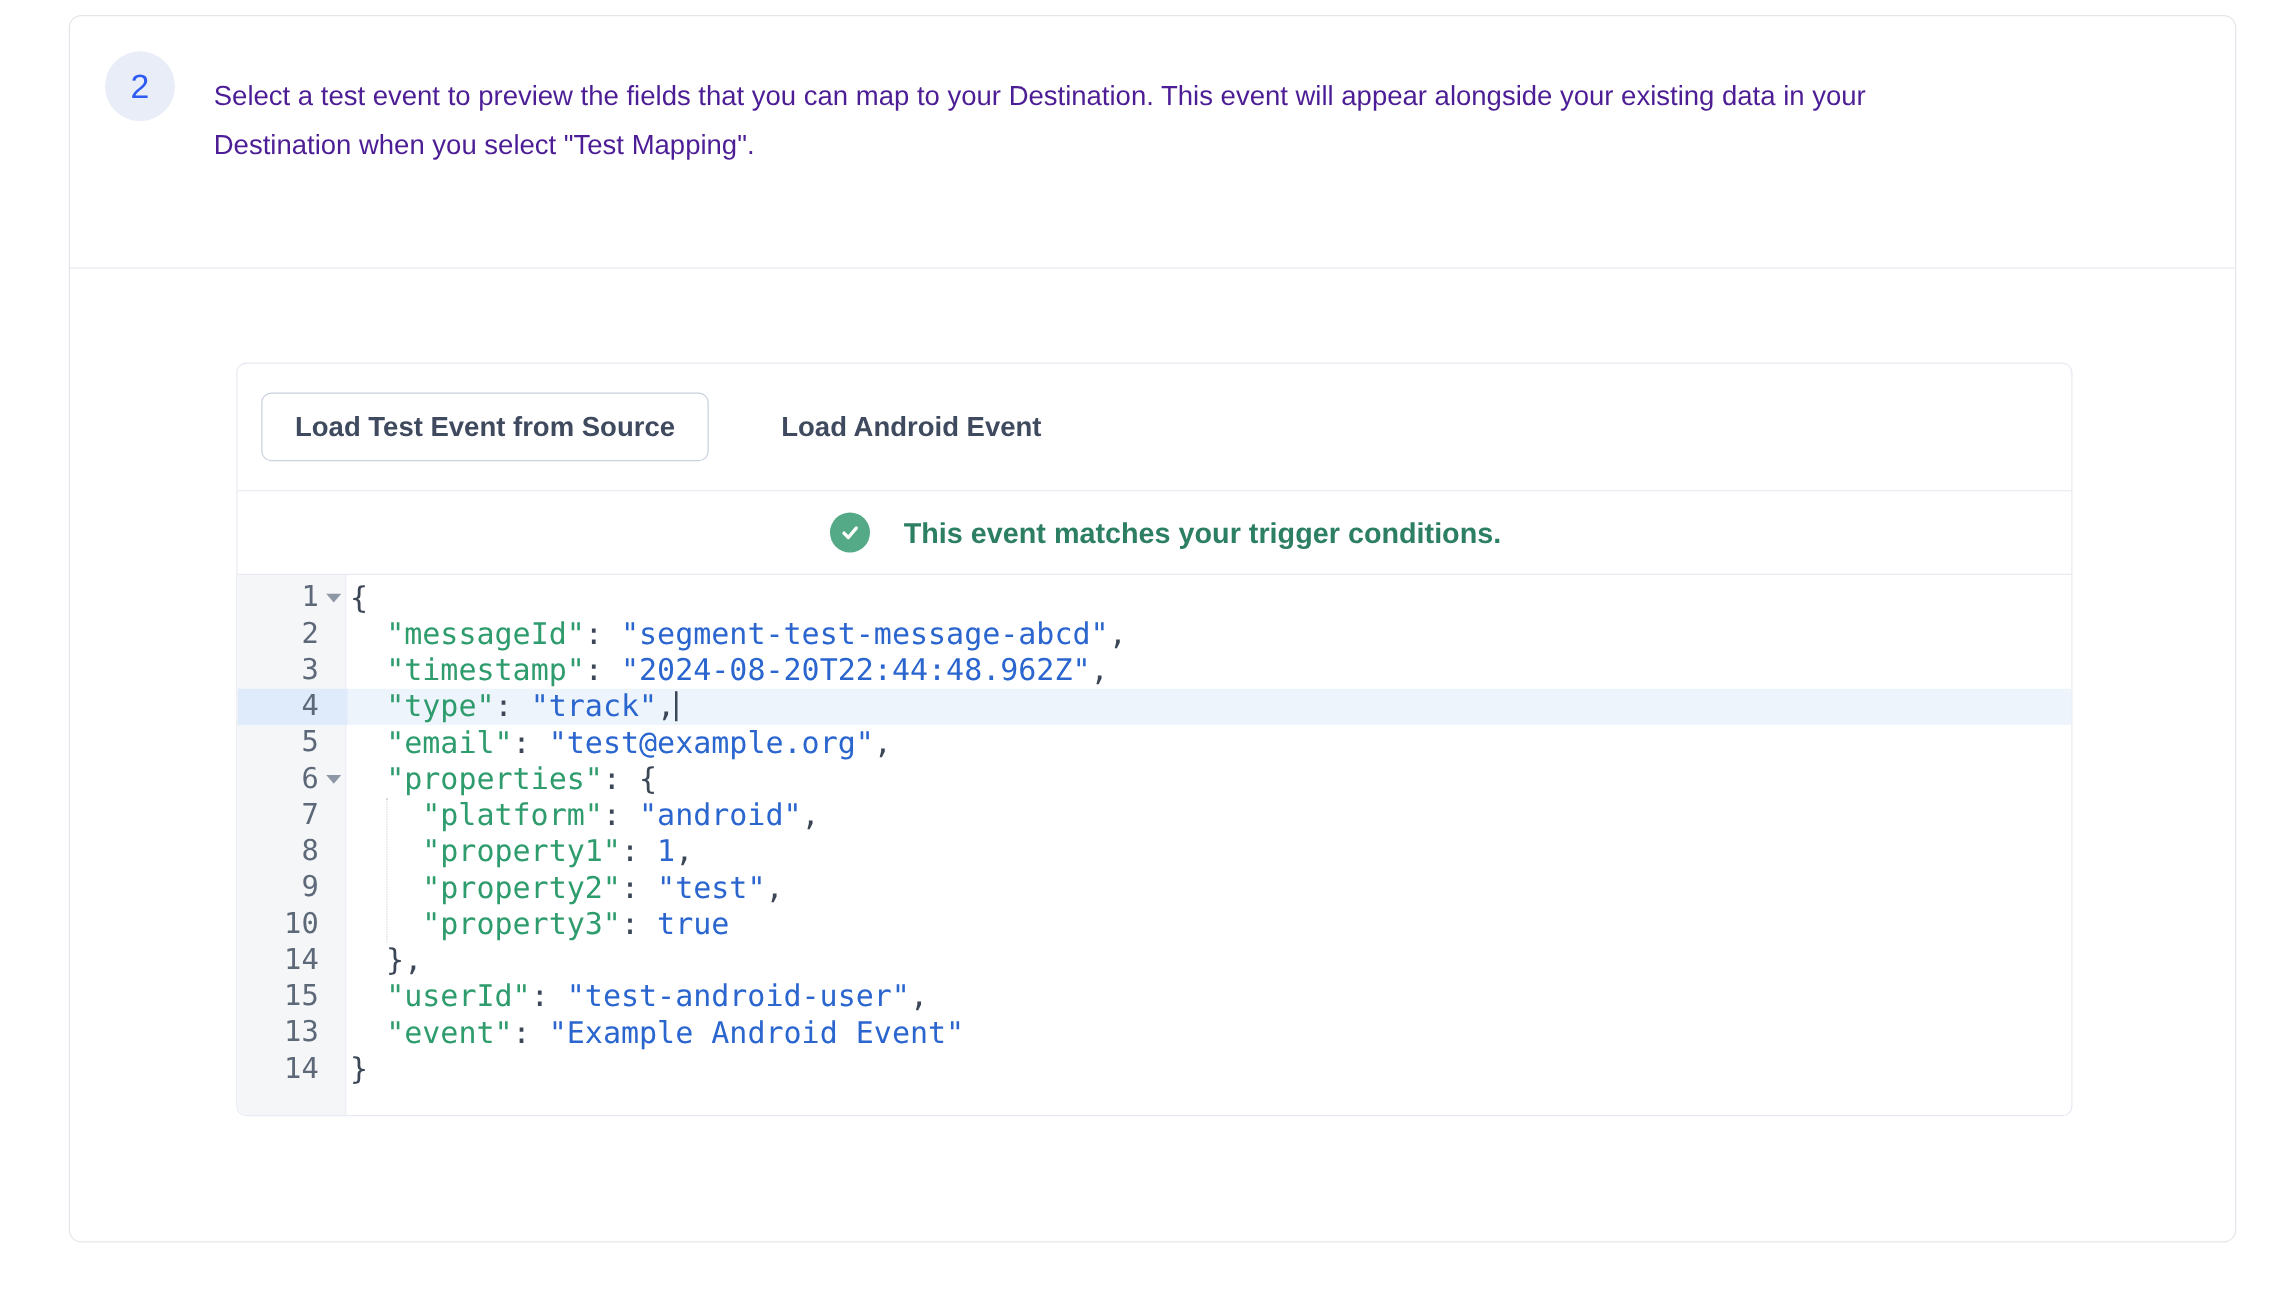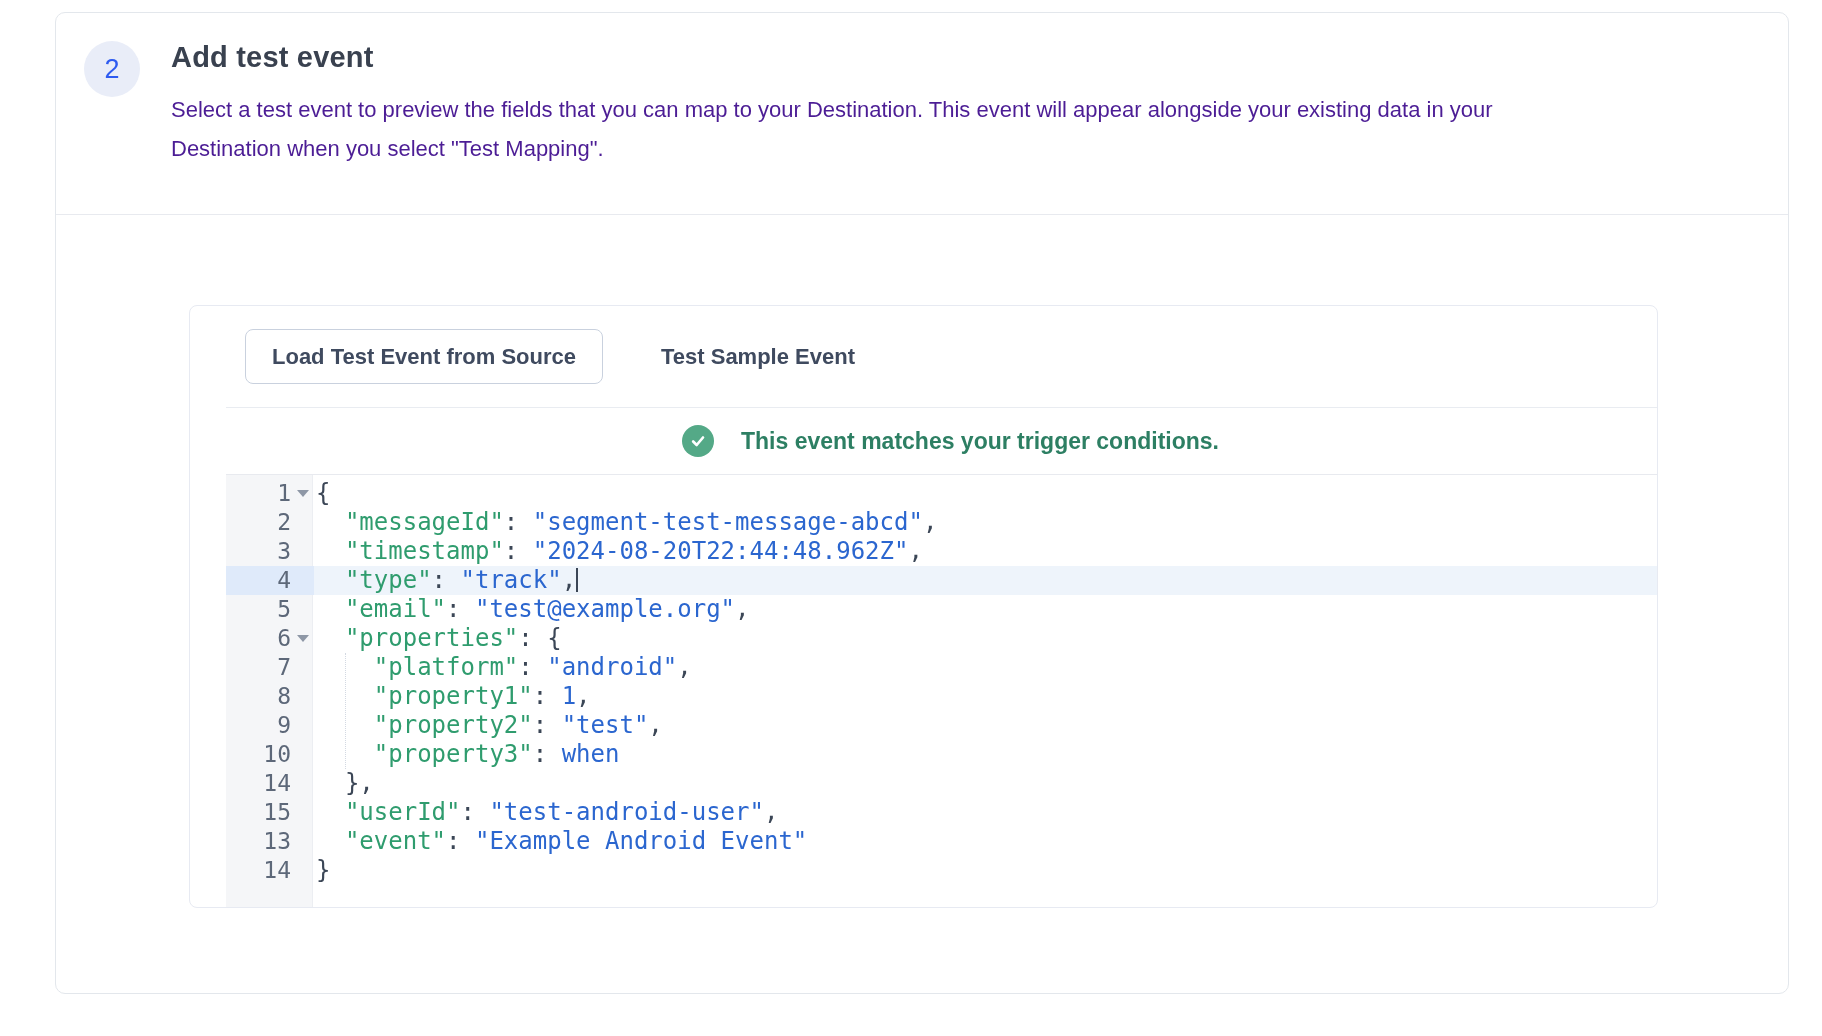--- a/index.html
+++ b/index.html
@@ -18,23 +18,23 @@
     border-radius:50%; background:var(--step-badge-bg);
     color:var(--step-badge-text); font-size:27px; font-weight:500;
     display:flex; align-items:center; justify-content:center;
   }
   .panel-header { position:relative; padding:28px 56px 0 115px; }
   .panel-title { font-size:29px; font-weight:700; color:#39414f; letter-spacing:.2px; }
   .panel-desc { margin-top:16px; font-size:22px; line-height:39px; color:#4c1d95; font-weight:400; }
   .header-divider { position:absolute; left:0; top:201px; width:100%; height:1px; background:#e8eaef; }
 
   .card {
-    position:absolute; left:133px; top:292px; width:1469px; height:603px;
+    position:absolute; left:133px; top:277px; width:1469px; height:603px;
     background:#fff; border:1px solid #e7eaf2; border-radius:8px;
-    overflow:hidden; display:flex; flex-direction:column;padding-left:36px;
+    overflow:hidden; display:flex; flex-direction:column;
   }
   .card-toolbar {
     height:102px; flex:none; border-bottom:1px solid #e9ecf1;
     display:flex; align-items:center; padding-left:19px;
   }
   .btn-outlined {
     width:358px; height:55px; background:#fff;
     border:1px solid #c9d1de; border-radius:8px;
     font-family:inherit; font-size:22px; font-weight:600; color:#3f4a5f;
     display:flex; align-items:center; justify-content:center; cursor:pointer;
@@ -92,35 +92,34 @@
 </style>
 </head>
 <body>
 
 <div class="panel">
   <div class="step-badge">
     <span>2</span>
   </div>
 
   <div class="panel-header">
-    <div class="panel-title">Add test event</div>
     <div class="panel-desc">
       <div>Select a test event to preview the fields that you can map to your Destination. This event will appear alongside your existing data in your</div>
       <div>Destination when you select "Test Mapping".</div>
     </div>
   </div>
   <div class="header-divider"></div>
 
   <div class="card">
     <div class="card-toolbar">
       <button class="btn-outlined">
         <span>Load Test Event from Source</span>
       </button>
       <button class="btn-ghost">
-        <span>Test Sample Event</span>
+        <span>Load Android Event</span>
       </button>
     </div>
 
     <div class="status-row">
       <div class="check-circle">
         <svg viewBox="0 0 24 24" aria-hidden="true">
           <path d="M6.2 12.6l4.2 4.2 7.6-9" stroke="#ffffff" stroke-width="3.2" fill="none" stroke-linecap="round" stroke-linejoin="round"></path>
         </svg>
       </div>
       <div class="status-text">This event matches your trigger conditions.</div>
@@ -195,21 +194,21 @@
               <span class="cm-num">9</span>
               <span class="cm-fold"></span>
             </div>
             <div class="cm-content"><span class="tok-p">    </span><span class="tok-k">"property2"</span><span class="tok-p">: </span><span class="tok-s">"test"</span><span class="tok-p">,</span></div>
           </div>
           <div class="cm-line">
             <div class="cm-gutter">
               <span class="cm-num">10</span>
               <span class="cm-fold"></span>
             </div>
-            <div class="cm-content"><span class="tok-p">    </span><span class="tok-k">"property3"</span><span class="tok-p">: </span><span class="tok-l">when</span></div>
+            <div class="cm-content"><span class="tok-p">    </span><span class="tok-k">"property3"</span><span class="tok-p">: </span><span class="tok-l">true</span></div>
           </div>
           <div class="cm-line">
             <div class="cm-gutter">
               <span class="cm-num">14</span>
               <span class="cm-fold"></span>
             </div>
             <div class="cm-content"><span class="tok-p">  },</span></div>
           </div>
           <div class="cm-line">
             <div class="cm-gutter">

